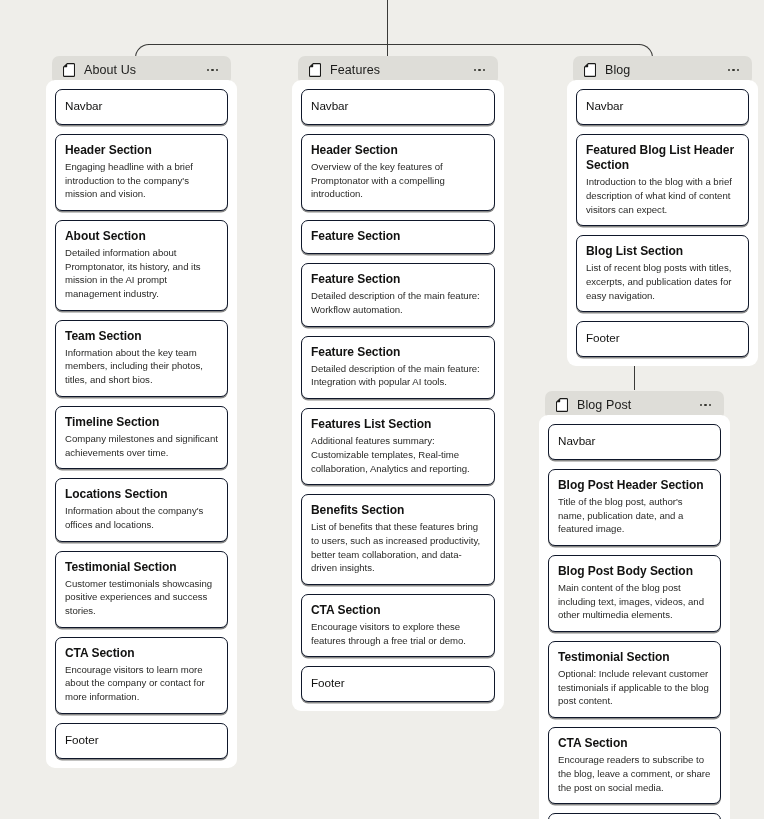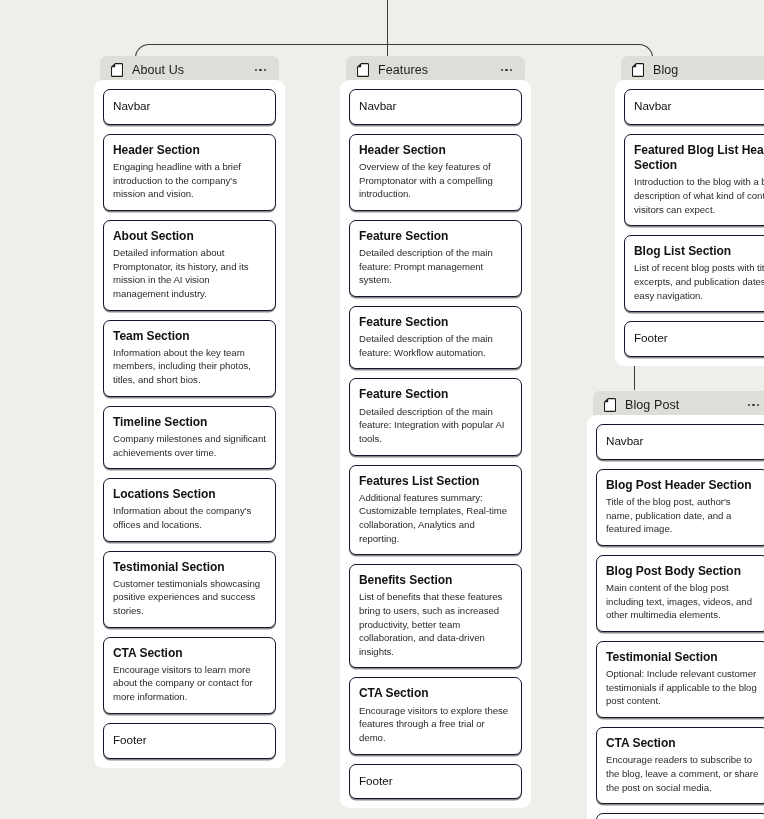--- a/index.html
+++ b/index.html
@@ -28,21 +28,21 @@
   .elbow {
     position: absolute;
     border: 1px solid #3a3a38;
     border-bottom: none;
     background: transparent;
   }
   .elbow-left  { border-right: none;  border-top-left-radius: 14px; }
   .elbow-right { border-left: none;   border-top-right-radius: 14px; }
 
   
-  .column { position: absolute; margin-left: 48px; }
+  .column { position: absolute; }
 
   .col-header {
     height: 28px;
     margin: 0 6px;
     background: #DEDDD8;
     border-radius: 7px 7px 6px 6px;
     display: flex;
     align-items: center;
     padding: 0 12px 0 11px;
     gap: 9px;
@@ -141,21 +141,21 @@
         <div class="sec-title">Navbar</div>
       </div>
 
       <div class="sec">
         <div class="sec-title">Header Section</div>
         <div class="sec-desc">Engaging headline with a brief introduction to the company's mission and vision.</div>
       </div>
 
       <div class="sec">
         <div class="sec-title">About Section</div>
-        <div class="sec-desc">Detailed information about Promptonator, its history, and its mission in the AI vision management industry.</div>
+        <div class="sec-desc">Detailed information about Promptonator, its history, and its mission in the AI prompt management industry.</div>
       </div>
 
       <div class="sec">
         <div class="sec-title">Team Section</div>
         <div class="sec-desc">Information about the key team members, including their photos, titles, and short bios.</div>
       </div>
 
       <div class="sec">
         <div class="sec-title">Timeline Section</div>
         <div class="sec-desc">Company milestones and significant achievements over time.</div>
@@ -176,21 +176,21 @@
         <div class="sec-desc">Encourage visitors to learn more about the company or contact for more information.</div>
       </div>
 
       <div class="sec plain">
         <div class="sec-title">Footer</div>
       </div>
 
     </div>
   </div>
 
-  <div class="column" style="left:292px; top:56px; width:191px;">
+  <div class="column" style="left:292px; top:56px; width:212px;">
     <div class="col-header">
       <svg class="doc-icon" viewBox="0 0 12 14">
         <path d="M4.2 0.6 H10.6 a0.9 0.9 0 0 1 0.9 0.9 V12.5 a0.9 0.9 0 0 1 -0.9 0.9 H1.4 a0.9 0.9 0 0 1 -0.9 -0.9 V4.2 Z" fill="#ffffff" stroke="#1b1b1a" stroke-width="1.1" stroke-linejoin="round"></path>
         <path d="M4.2 0.6 V3.6 a0.6 0.6 0 0 1 -0.6 0.6 H0.5 Z" fill="#1b1b1a"></path>
       </svg>
       <span class="col-header-title">Features</span>
       <span class="dots">
           <i></i>
           <i></i>
           <i></i>
@@ -202,21 +202,20 @@
         <div class="sec-title">Navbar</div>
       </div>
 
       <div class="sec">
         <div class="sec-title">Header Section</div>
         <div class="sec-desc">Overview of the key features of Promptonator with a compelling introduction.</div>
       </div>
 
       <div class="sec">
         <div class="sec-title">Feature Section</div>
-        <div class="sec-desc">Detailed description of the main feature: Prompt management system.</div>
       </div>
 
       <div class="sec">
         <div class="sec-title">Feature Section</div>
         <div class="sec-desc">Detailed description of the main feature: Workflow automation.</div>
       </div>
 
       <div class="sec">
         <div class="sec-title">Feature Section</div>
         <div class="sec-desc">Detailed description of the main feature: Integration with popular AI tools.</div>

